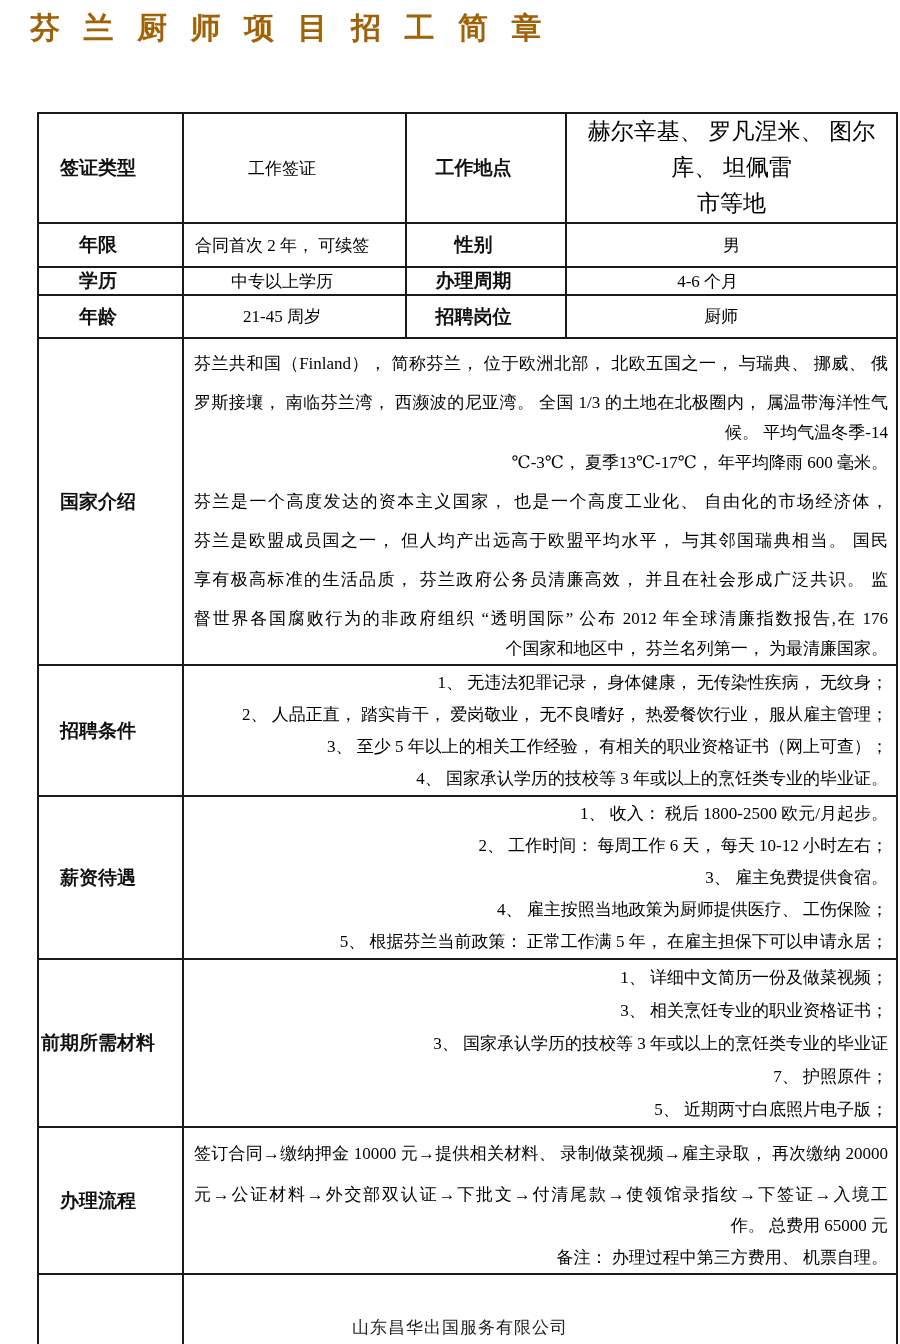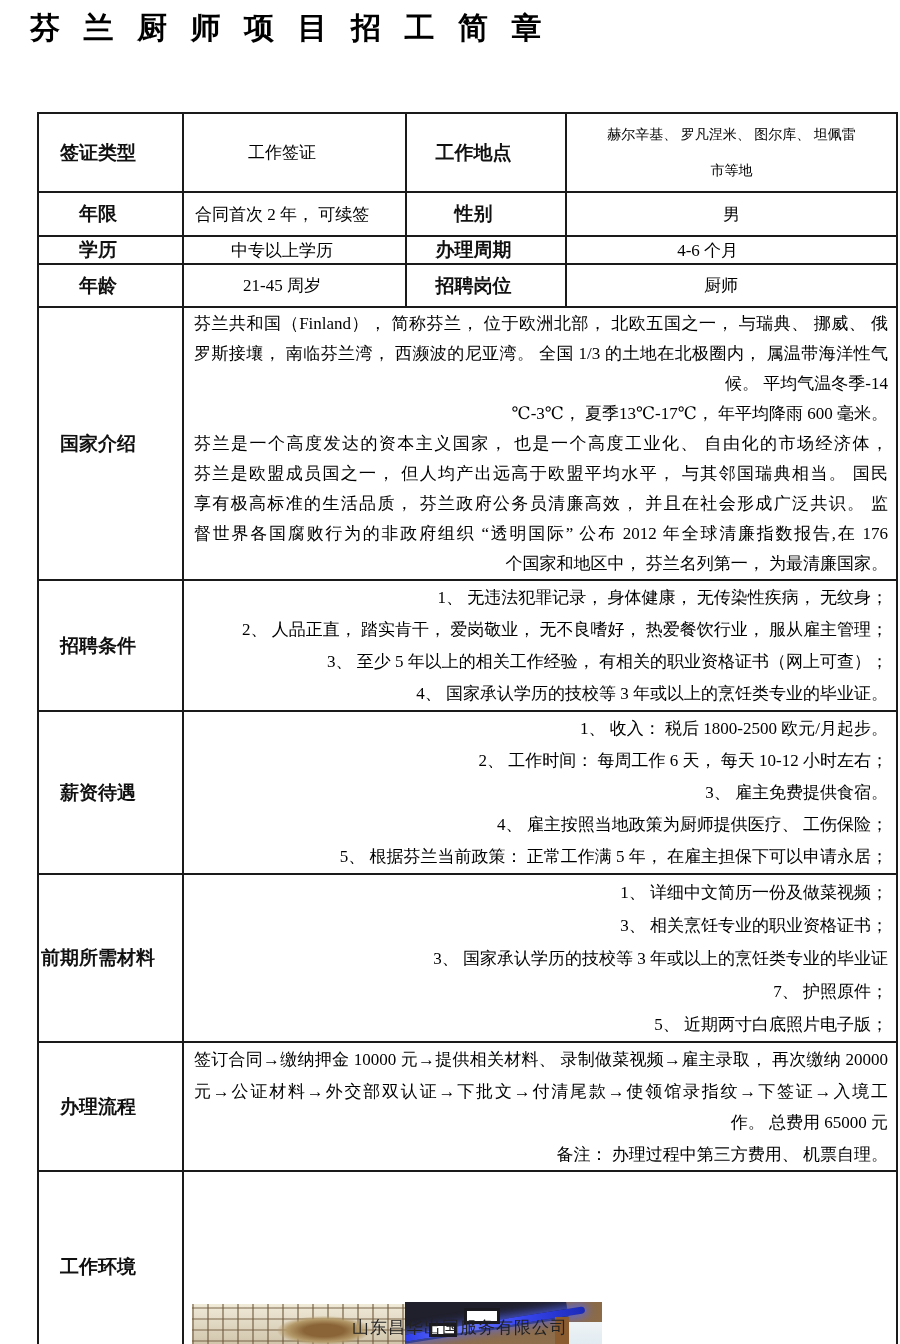--- a/index.html
+++ b/index.html
@@ -5,43 +5,43 @@
   html,body{margin:0;padding:0;}
   body{
     width:900px;height:1344px;position:relative;background:#ffffff;
     font-family:"Liberation Serif","DejaVu Serif",serif;color:#000;
     overflow:hidden;
   }
   .doc-title{
     position:absolute;left:30px;top:8px;
     font-size:30px;font-weight:bold;letter-spacing:8px;line-height:40px;
     font-family:"Liberation Serif","DejaVu Serif",serif;
-    white-space:nowrap;color:#000000;
+    white-space:nowrap;color:#a16207;
   }
   table.main{
     position:absolute;left:37px;top:112px;
     border-collapse:collapse;table-layout:fixed;width:859px;
   }
   td{border:2px solid #1a1a1a;padding:0;vertical-align:middle;overflow:hidden;}
   td.lab{
     font-family:"Liberation Sans","DejaVu Sans",sans-serif;
     font-weight:bold;font-size:19px;text-align:center;padding-right:25px;
     color:#111;
     margin-left:48px;
   }
   td.val{font-size:17px;text-align:center;padding-right:25px;}
   td.val4{font-size:17px;text-align:center;}
   .half{width:52%;text-align:right;font-size:17px;}
-  .wrap2 .ln{line-height:36px;text-align:center;font-size:14px;}
+  .wrap2 .ln{line-height:36px;text-align:center;font-size:23px;}
   td.content{vertical-align:top;padding:1px 8px 0 10px;font-size:17px;}
   .line{line-height:32px;white-space:normal;text-align:right;}
   .lh30 .line{line-height:30px;}
   .lh33 .line{line-height:33px;}
   .lh31 .line{line-height:31.5px;}
-  .line.fill{text-align:justify;text-align-last:justify;}
+  .line.fill{text-align:justify;text-align-last:justify;margin-top:9px;}
   .envcell{position:relative;height:100%;}
   .footer{
     position:absolute;left:10px;top:1316px;width:900px;text-align:center;
     font-size:17px;letter-spacing:1px;color:#222;
   }
   
   .photoL{position:absolute;left:8px;top:37px;width:213px;height:122px;background:#3a2a22;overflow:hidden;}
   .pl-ceiling{position:absolute;top:0;left:0;right:0;height:40%;
     background:
       repeating-linear-gradient(90deg, rgba(110,88,60,.55) 0 2px, transparent 2px 15px),

